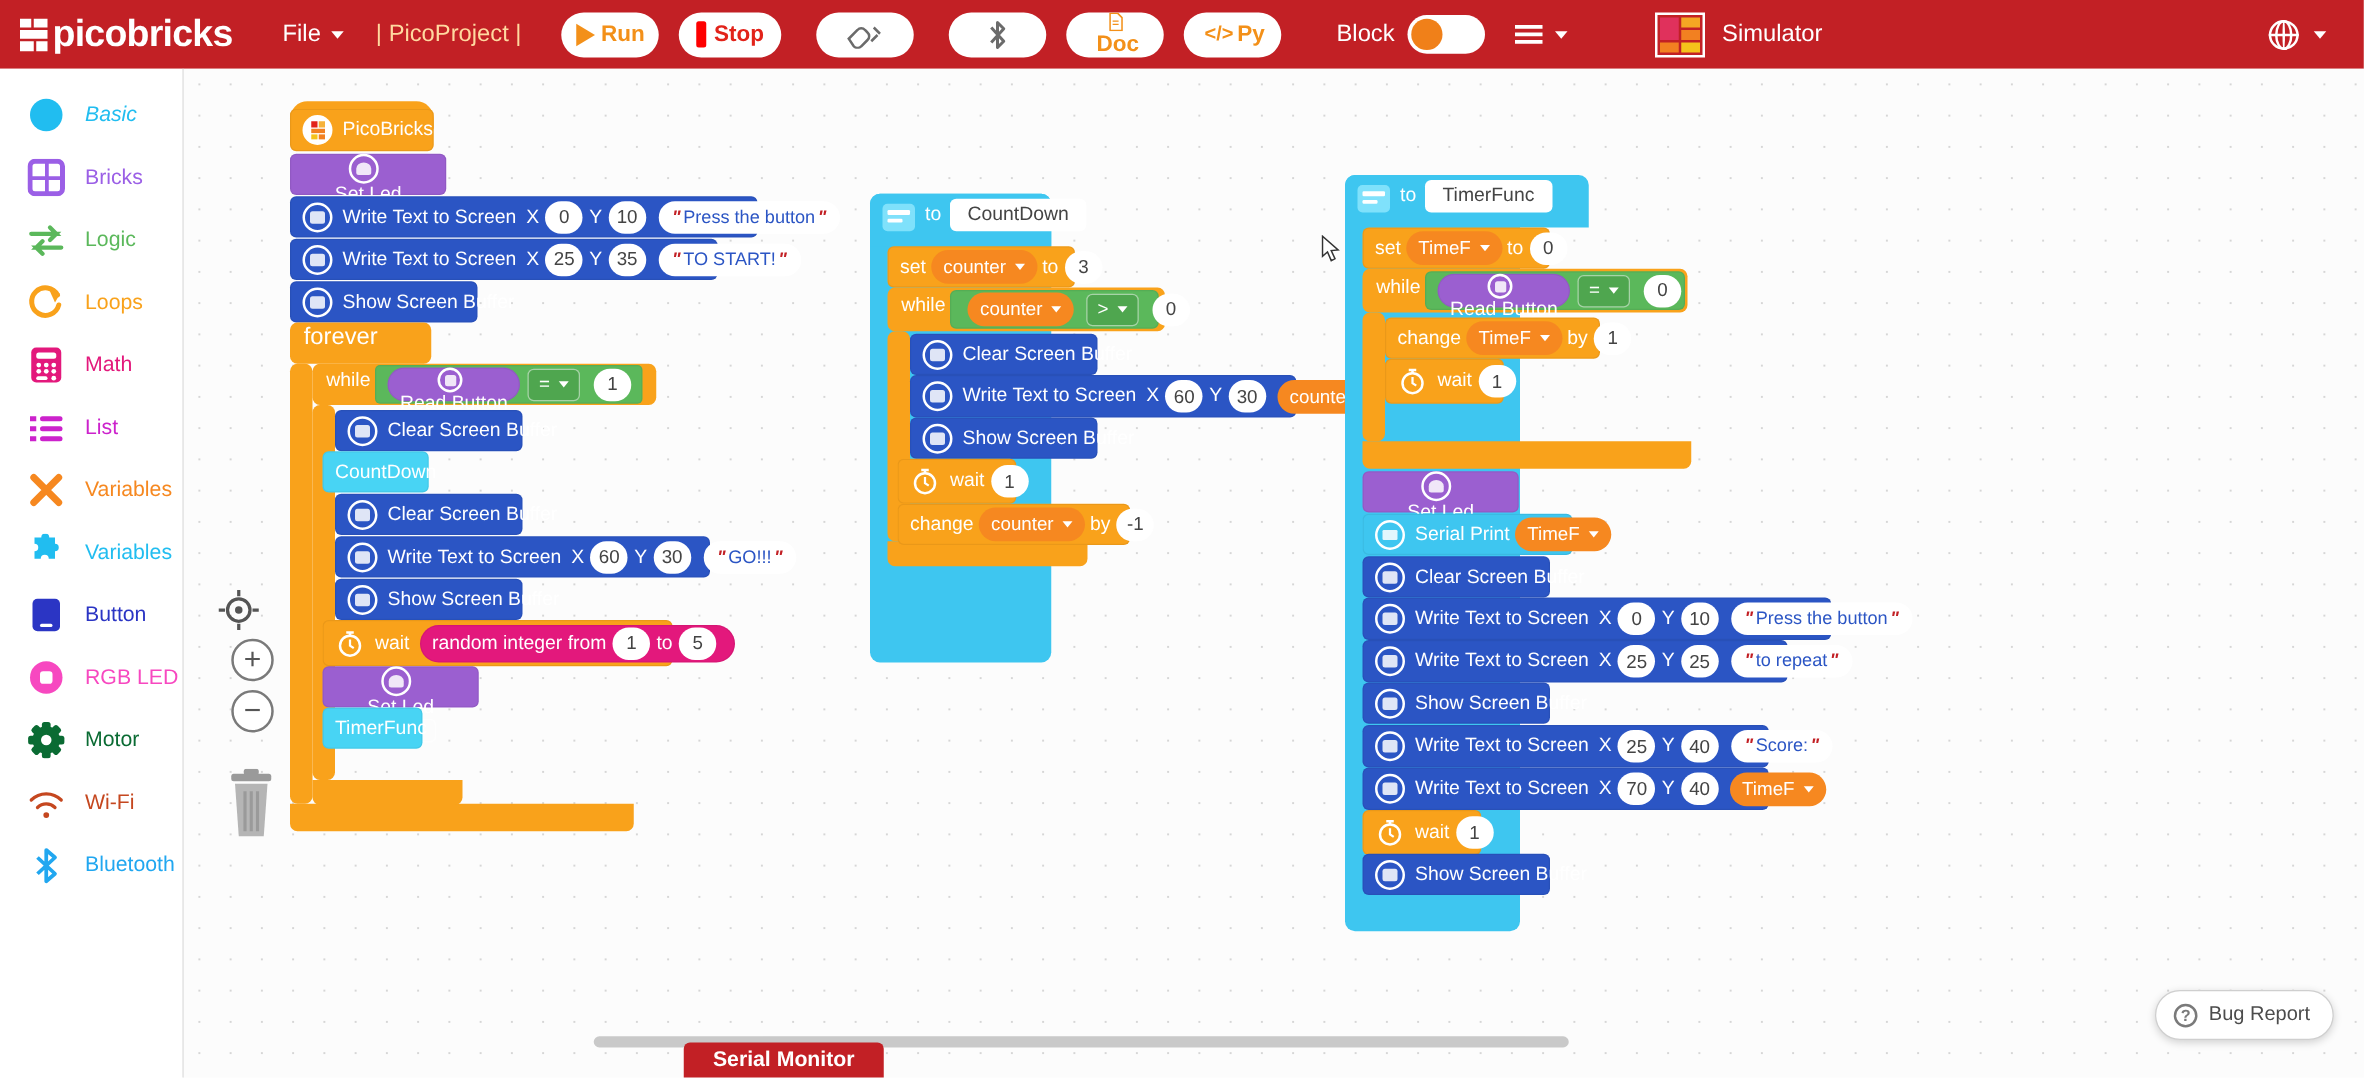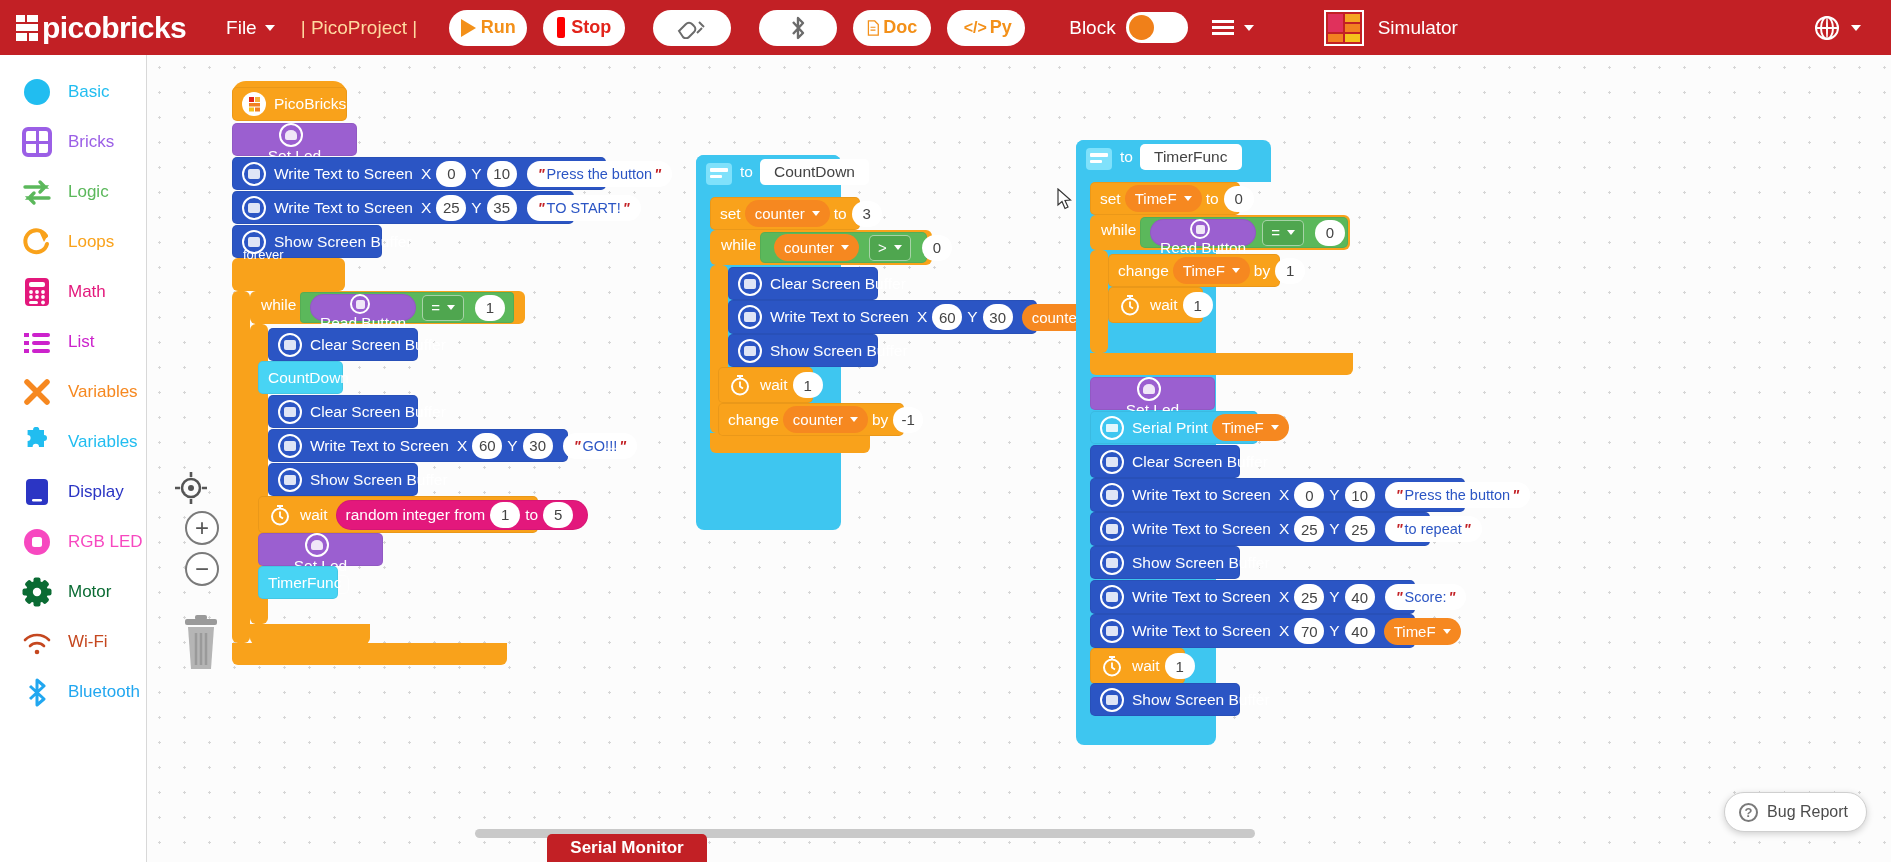--- a/index.html
+++ b/index.html
@@ -34,21 +34,21 @@
            border-right:5px solid transparent; border-top:6px solid #fff; }
   .project-name { color:#ffd9a0; font-size:19px; margin-left:26px; white-space:nowrap; }
 
   .pill {
     background:#fff; border-radius:30px; height:36px; display:flex; align-items:center;
     justify-content:center; cursor:pointer; padding:0 14px;
   }
   .pill.run { width:78px; margin-left:32px; }
   .pill.stop { width:82px; margin-left:16px; }
   .pill.icononly { width:78px; margin-left:28px; }
-  .pill.doc { width:78px; margin-left:16px; }
+  .pill.doc { width:78px; margin-left:16px;flex-direction:column; }
   .pill.py { width:78px; margin-left:16px; }
   .run-label { color:#f39019; font-weight:bold; font-size:18px; margin-left:5px; }
   .stop-label { color:#e2231a; font-weight:bold; font-size:18px; margin-left:6px; }
   .doc-label { color:#f39019; font-weight:bold; font-size:18px; margin-left:4px; }
   .py-label { color:#f39019; font-weight:bold; font-size:18px; margin-left:3px; }
   .tri-play { width:0;height:0;border-left:15px solid #f39019;border-top:9px solid transparent;border-bottom:9px solid transparent;}
   .sq-stop { width:17px;height:21px;background:#fe0000;border-radius:2px;}
 
   .block-label { color:#fff; font-size:19px; margin-left:44px; }
   .toggle {
@@ -248,21 +248,21 @@
   <div class="globe-wrap">
     <span class="globe">
         <em></em>
       </span>
     <span class="caret" style="margin-left:12px;"></span>
   </div>
 </div>
 
 <div id="sidebar">
 
-  <div class="side-item" style="margin-top:12px;">
+  <div class="side-item" style="margin-top:12px;font-style:italic;">
     <span class="si-icon">
       <svg width="30" height="30">
           <circle cx="15" cy="15" r="13" fill="#21bdf0"></circle>
         </svg></span>
     <span class="side-label" style="color:#21bdf0">Basic</span>
   </div>
 
   <div class="side-item">
     <span class="si-icon">
       <svg width="30" height="30">
@@ -340,21 +340,21 @@
         </svg></span>
     <span class="side-label" style="color:#21bdf0">Variables</span>
   </div>
 
   <div class="side-item">
     <span class="si-icon">
       <svg width="30" height="30">
           <rect x="4" y="2" width="22" height="26" rx="4" fill="#2b35c4"></rect>
           <rect x="10" y="22" width="10" height="2.6" rx="1.3" fill="#fff"></rect>
         </svg></span>
-    <span class="side-label" style="color:#2b35c4">Display</span>
+    <span class="side-label" style="color:#2b35c4">Button</span>
   </div>
 
   <div class="side-item">
     <span class="si-icon">
       <svg width="30" height="30">
           <circle cx="15" cy="15" r="13" fill="#f748c0"></circle>
           <rect x="10" y="10" width="10" height="10" rx="2.5" fill="#fff"></rect>
         </svg></span>
     <span class="side-label" style="color:#f748c0">RGB LED</span>
   </div>
@@ -481,21 +481,21 @@
   </div>
 
   <div class="blk blue" style="left:85px;top:170px;width:150px;height:33px;">
     <span class="dev-ico">
         <span class="inner"></span>
       </span>
     <span>Show Screen Buffer</span>
   </div>
 
   <div class="cstack" style="left:85px;top:203px;width:113px;height:33px;"></div>
-  <div style="position:absolute;left:96px;top:192px;color:#fff;font-size:13px;">forever</div>
+  <div style="position:absolute;left:96px;top:204px;color:#fff;font-size:19px;">forever</div>
   <div class="cstack" style="left:85px;top:236px;width:18px;height:352px;"></div>
   <div class="cstack" style="left:85px;top:588px;width:275px;height:22px;border-radius:0 0 6px 6px;"></div>
 
   <div class="cstack" style="left:103px;top:236px;width:275px;height:33px;"></div>
   <div style="position:absolute;left:114px;top:241px;color:#fff;font-size:15.5px;">while</div>
 
   <div class="blk green" style="left:153px;top:237px;width:214px;height:31px;border-radius:4px;">
     <span class="blk purple" style="position:static;height:27px;border-radius:14px;padding:0 10px;">
       <span class="dev-ico" style="width:20px;height:20px;margin-right:6px;">
           <span class="inner" style="width:9px;height:9px;border-radius:2px;"></span>

